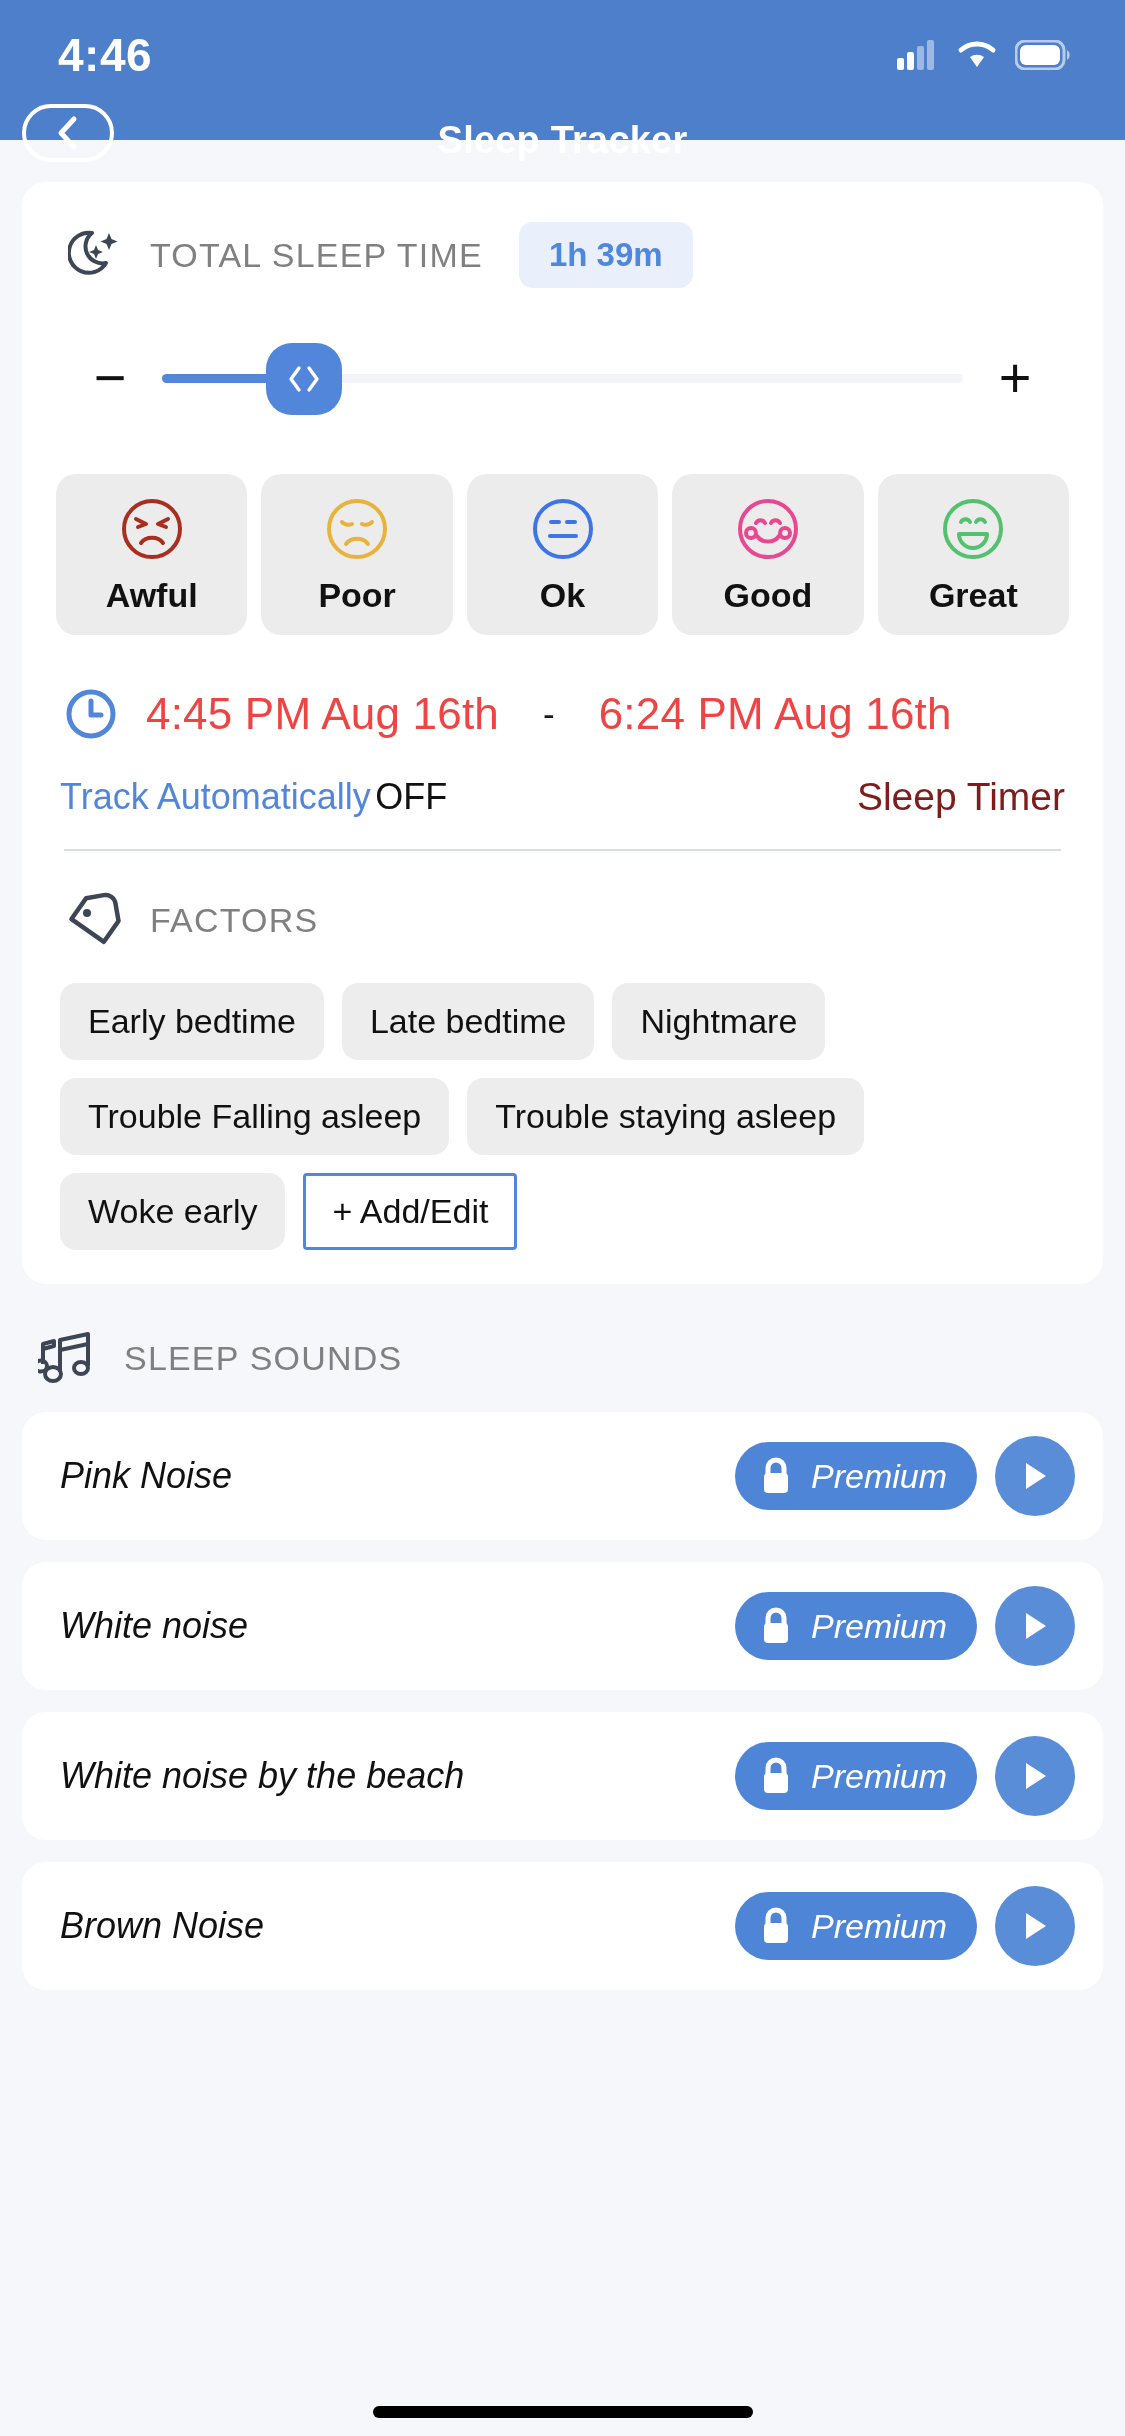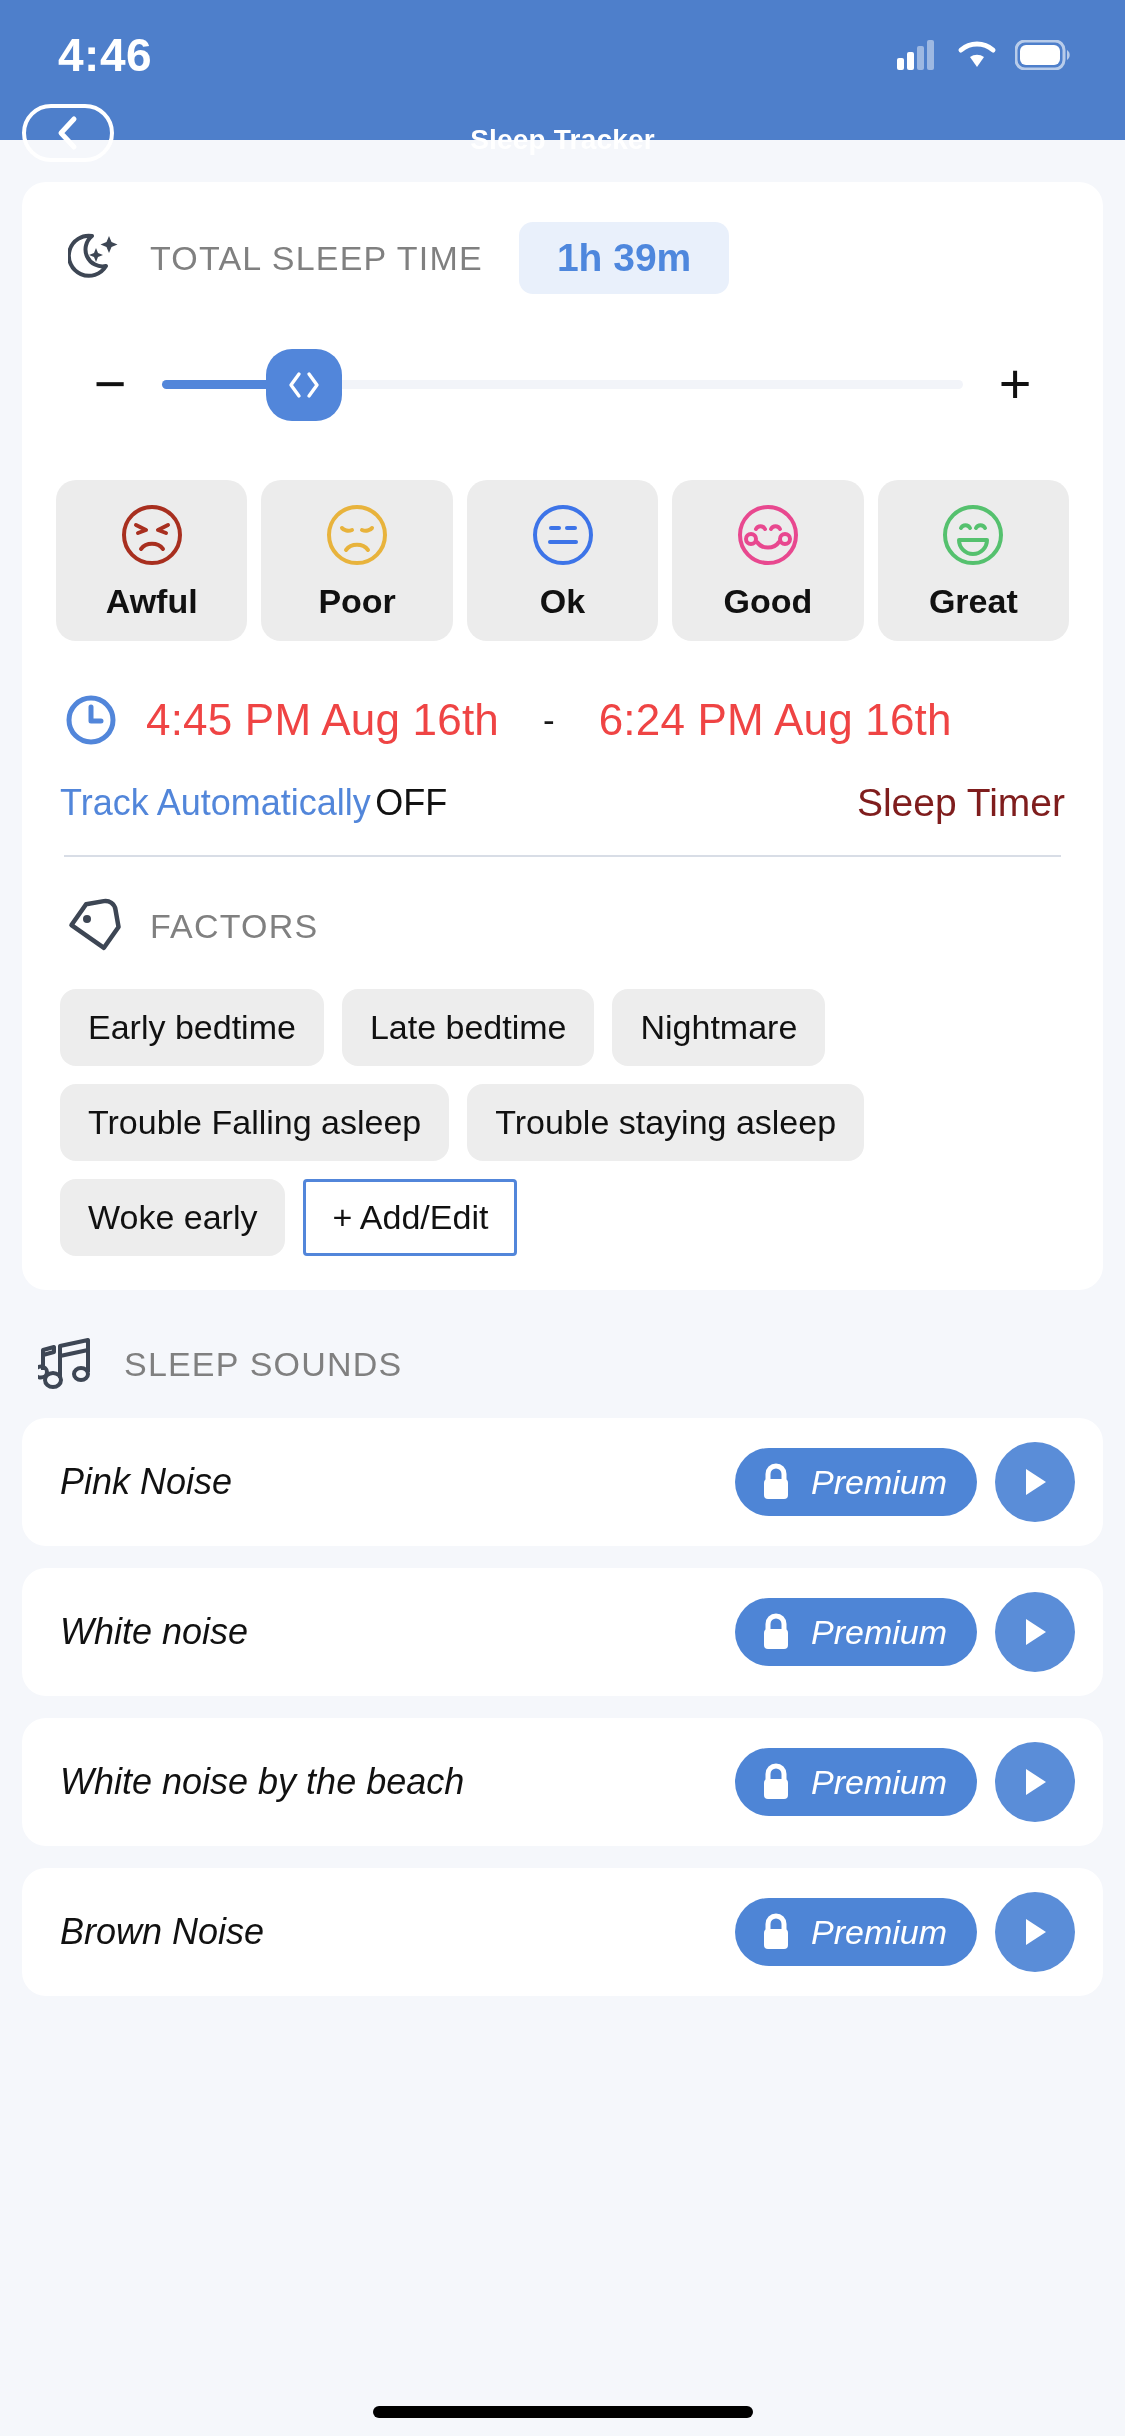--- a/index.html
+++ b/index.html
@@ -29,40 +29,40 @@
     display:flex; align-items:center; position:relative;
     margin-top:22px; height:72px;
   }
   .back-btn {
     position:absolute; left:22px; top:0;
     width:92px; height:58px; border:4px solid #fff; border-radius:29px;
     display:flex; align-items:center; justify-content:center;
   }
   .nav-title {
     width:100%; text-align:center; color:#fff;
-    font-size:28px; font-weight:600; letter-spacing:0.2px;
+    font-size:38px; font-weight:600; letter-spacing:0.2px;
     line-height:58px;
   }
 
   
   .card {
     background:#fff; border-radius:24px;
     margin:0 22px;
   }
   .main-card { margin-top:42px; padding:40px 34px 34px; }
 
   .row { display:flex; align-items:center; }
 
   .tst-row { gap:26px; padding:0 12px; }
   .tst-label {
     color:#808080; font-size:34px; letter-spacing:1.2px; font-weight:400;
   }
   .tst-badge {
-    background:#e9f0fb; color:#4e87dd; font-size:39px; font-weight:600;
-    border-radius:14px; padding:14px 38px; margin-left:10px;
+    background:#e9f0fb; color:#4e87dd; font-size:33px; font-weight:600;
+    border-radius:14px; padding:14px 30px; margin-left:10px;
   }
 
   
   .slider-row { margin-top:62px; padding:0 24px; gap:0; }
   .slider-sign {
     font-size:56px; color:#111; line-height:1; width:60px; text-align:center;
     font-weight:400; user-select:none;
   }
   .slider-track {
     flex:1; height:9px; background:#f2f4f9; border-radius:5px;

